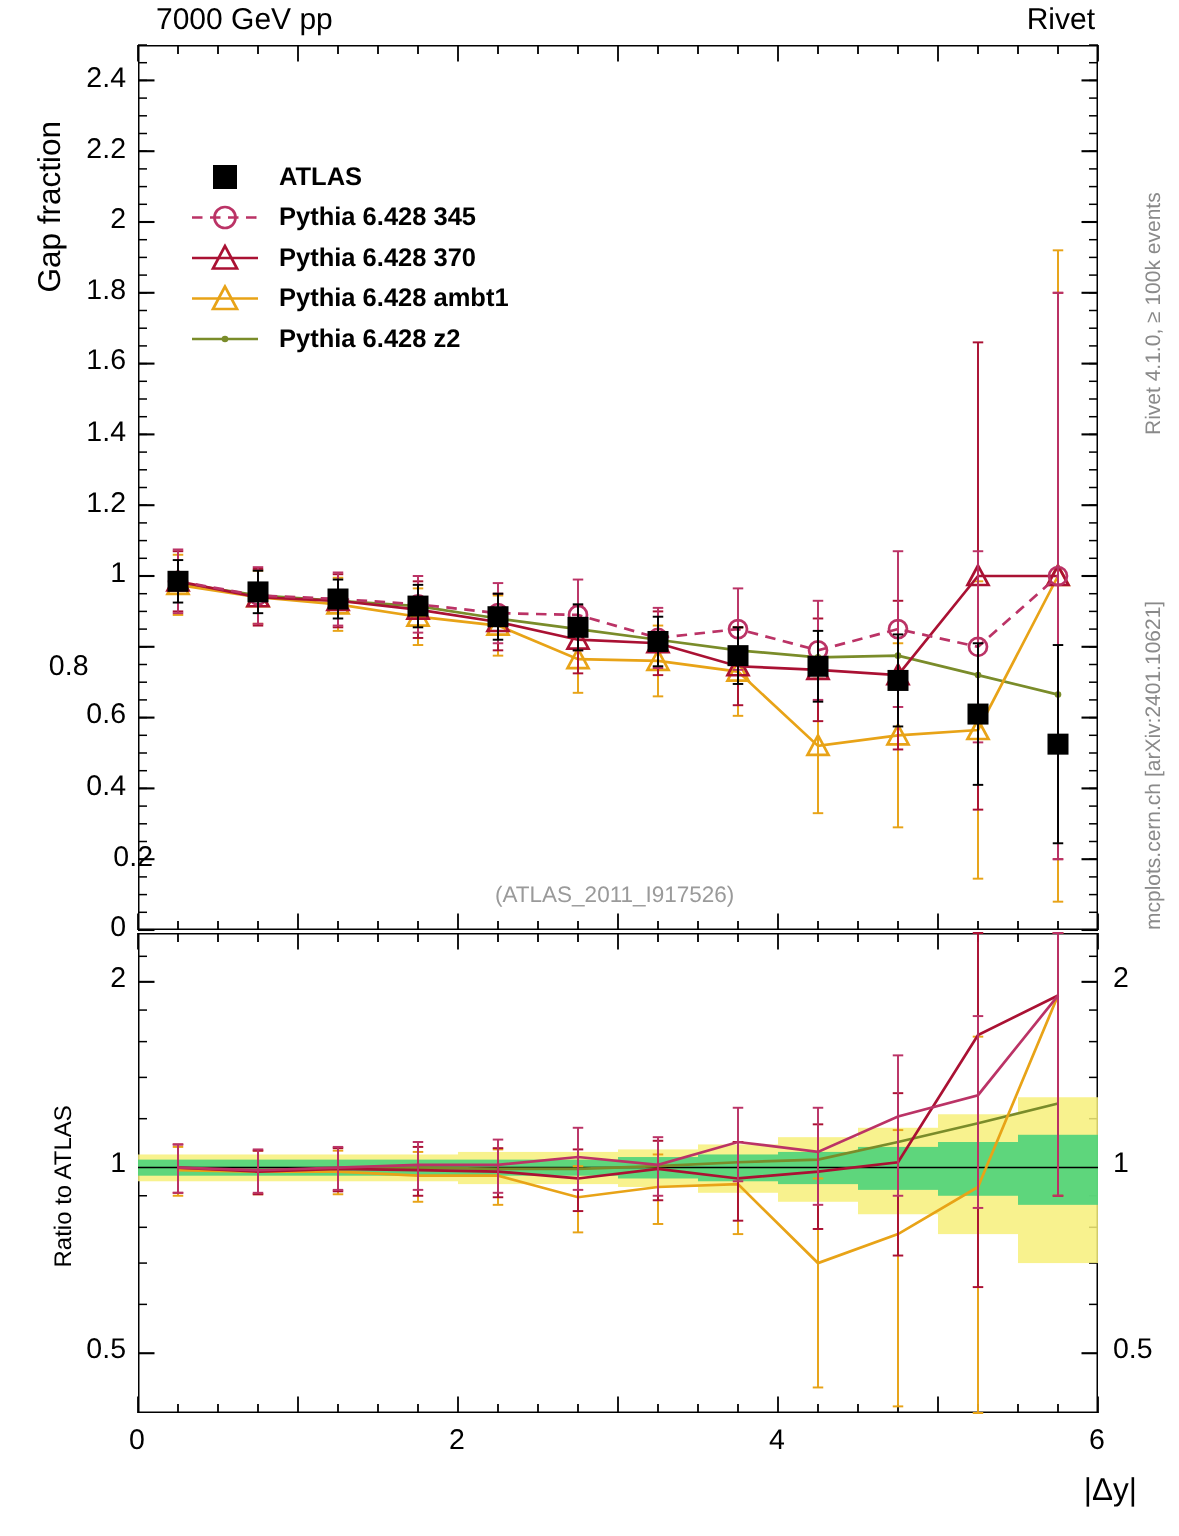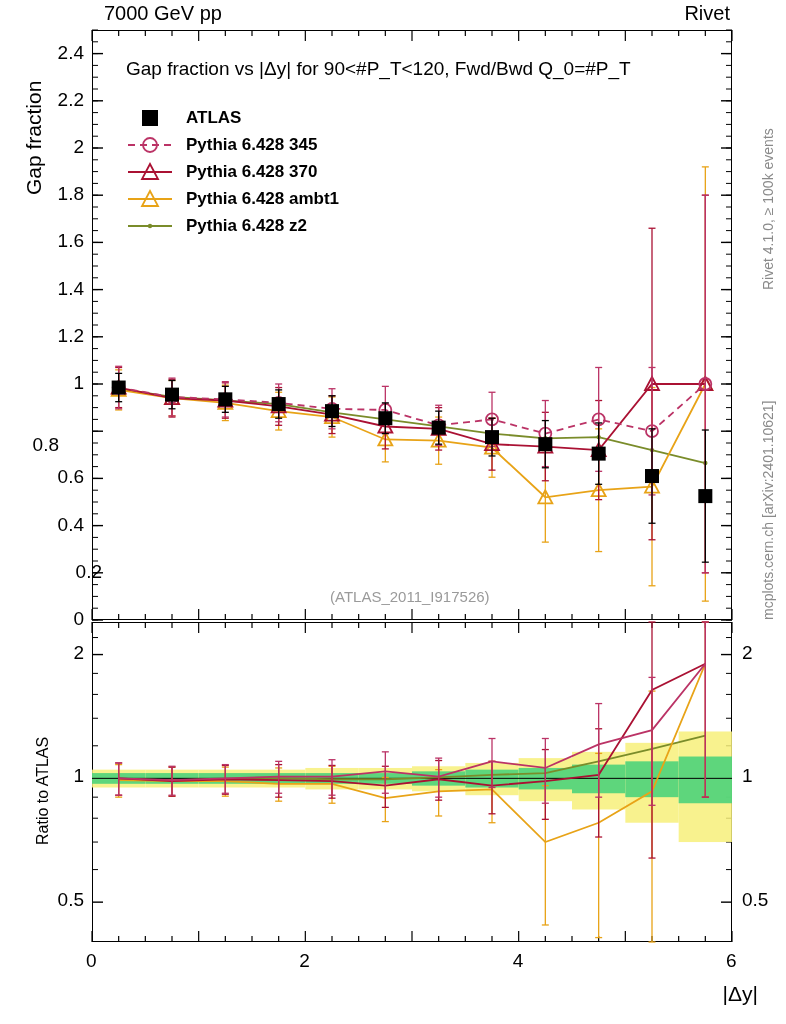--- a/index.html
+++ b/index.html
@@ -39,21 +39,20 @@
   <div class="txt side rot90" style="left:760px;top:290px;">Rivet 4.1.0, ≥ 100k events</div>
   <div class="txt side rot90" style="left:760px;top:620px;">mcplots.cern.ch [arXiv:2401.10621]</div>
 
   <div class="txt axistitle rot90" style="left:22px;top:195px;">Gap fraction</div>
   <div class="txt rot90" style="left:34px;top:845px;font-size:16px;">Ratio to ATLAS</div>
   <div class="txt" style="right:28px;top:982px;font-size:21px;">|Δy|</div>
 
   <div id="mainframe"></div>
   <div id="ratioframe"></div>
 
-  <div class="title" style="left:126px;top:58px;">Gap fraction vs |Δy| for 90&lt;#P_T&lt;120, Fwd/Bwd Q_0=#P_T</div>
 
   <div class="watermark" style="left:330px;top:588px;">(ATLAS_2011_I917526)</div>
 
   <svg id="layer" width="786" height="1024">
       <line x1="92" y1="620" x2="103" y2="620" stroke="#000" stroke-width="1.4"></line>
       <line x1="732" y1="620" x2="721" y2="620" stroke="#000" stroke-width="1.4"></line>
       <line x1="92" y1="572.8" x2="103" y2="572.8" stroke="#000" stroke-width="1.4"></line>
       <line x1="732" y1="572.8" x2="721" y2="572.8" stroke="#000" stroke-width="1.4"></line>
       <line x1="92" y1="525.6" x2="103" y2="525.6" stroke="#000" stroke-width="1.4"></line>
       <line x1="732" y1="525.6" x2="721" y2="525.6" stroke="#000" stroke-width="1.4"></line>

